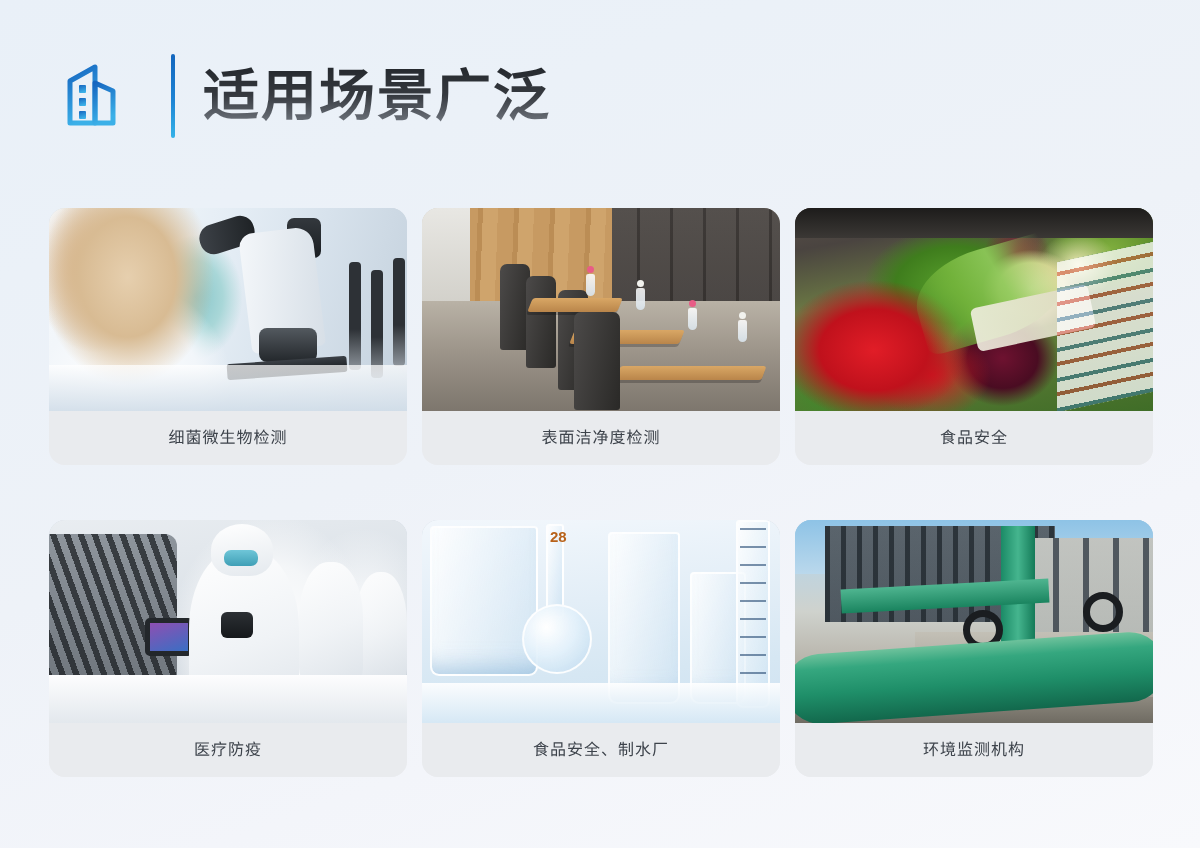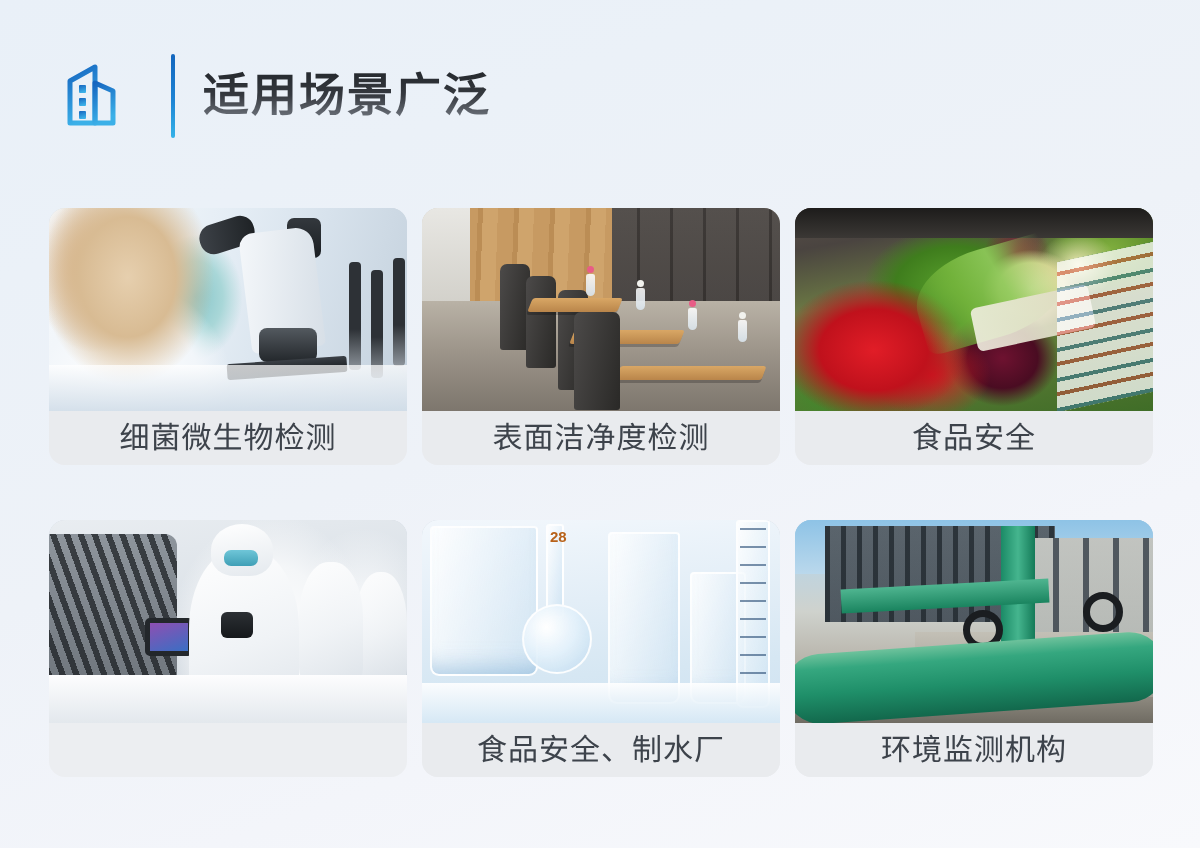--- a/index.html
+++ b/index.html
@@ -45,21 +45,21 @@
     height: 84px;
     margin-left: 37px;
     margin-right: 28px;
     border-radius: 2px;
     background: linear-gradient(180deg, #1366bd 0%, #1e84d4 55%, #35b2e8 100%);
   }
 
   .titles { display: flex; flex-direction: column; justify-content: center; }
 
   .title-main {
-    font-size: 46px;
+    font-size: 56px;
     font-weight: bold;
     letter-spacing: 2px;
     line-height: 1.12;
     background: linear-gradient(180deg, #24282d 0%, #35393f 48%, #767c85 100%);
     -webkit-background-clip: text;
     background-clip: text;
     color: transparent;
     -webkit-text-fill-color: transparent;
   }
 
@@ -104,21 +104,21 @@
     background: #cfd8e2;
   }
 
   .card-label {
     height: 54px;
     background: #e9ebee;
     display: flex;
     align-items: center;
     justify-content: center;
     color: #3d434b;
-    font-size: 30px;
+    font-size: 16px;
     letter-spacing: 1px;
     line-height: 1;
   }
 
   
 
   
   .ph { position: absolute; }
 
   
@@ -474,20 +474,21 @@
         <span class="ph panel"></span>
         <span class="ph suit s3"></span>
         <span class="ph suit s2"></span>
         <span class="ph suit s1"></span>
         <span class="ph hood"></span>
         <span class="ph mask"></span>
         <span class="ph mask2"></span>
         <span class="ph counter"></span>
       </div>
     </div>
+    <div class="card-label">医疗防疫</div>
   </div>
 
   <div class="card">
     <div class="card-photo">
       <div class="p5">
         <span class="ph beaker bk1"></span>
         <span class="ph beaker bk2"></span>
         <span class="ph beaker bk3"></span>
         <span class="ph cyl"></span>
         <span class="ph ticks"></span>

